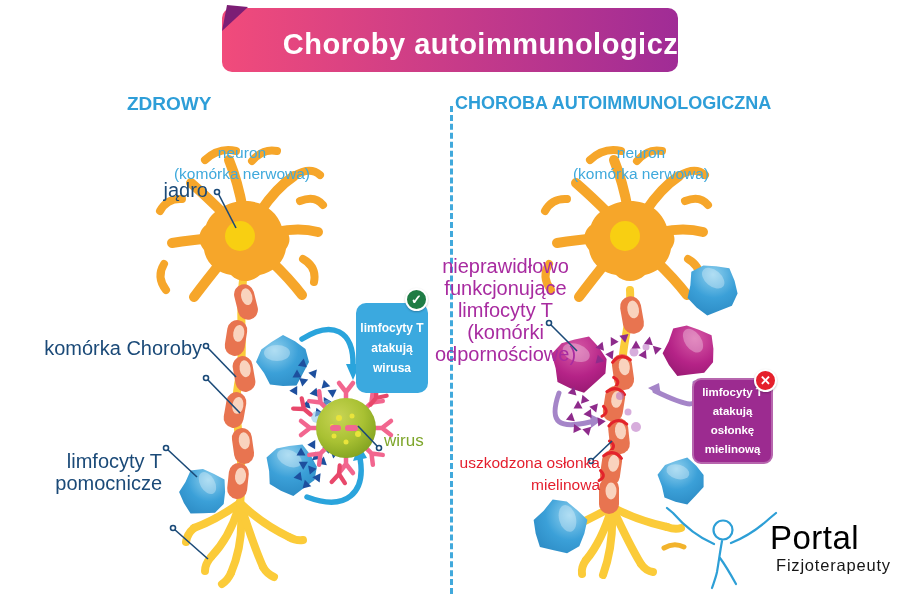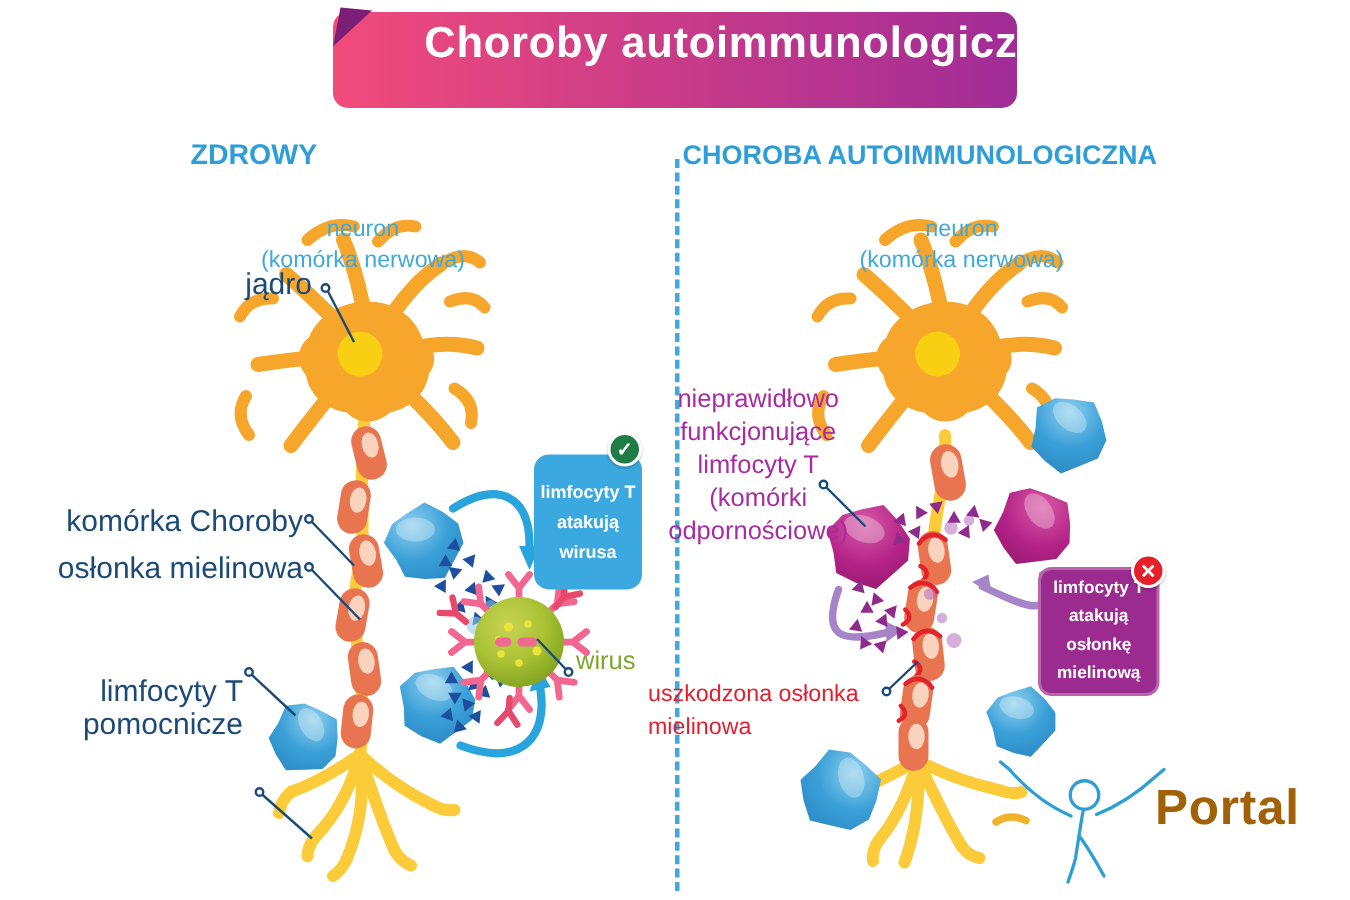--- a/index.html
+++ b/index.html
@@ -1,40 +1,40 @@
 <!DOCTYPE html>
 <html><head>
 <meta charset="utf-8">
 <style>
   html,body{margin:0;padding:0;background:#fff;}
   .stage{position:relative;width:900px;height:600px;background:#ffffff;overflow:hidden;
          font-family:"Liberation Sans",sans-serif;}
   .abs{position:absolute;}
   .banner{left:222px;top:8px;width:456px;height:64px;border-radius:10px;
           background:linear-gradient(90deg,#F14B7B,#A02C96);}
-  .banner-title{left:222px;top:13px;width:552px;text-align:center;color:#fff;
+  .banner-title{left:222px;top:28px;width:552px;text-align:center;color:#fff;
                 font-size:29px;font-weight:bold;letter-spacing:0.5px;}
   .divider{left:450px;top:106px;height:488px;width:0;border-left:3px dashed #41A9DC;}
   .hd{font-weight:bold;color:#2E9ED8;}
   .sub{font-size:15.5px;color:#3FA9DC;text-align:center;margin-top:25px;}
   .lbl{font-size:20px;color:#1B4A78;white-space:pre-line;line-height:22px;}
-  .lbl-magenta{color:#A82BA0;font-size:17px;line-height:22px;white-space:pre-line;text-align:center;}
-  .lbl-red{color:#E41E2D;font-size:15.5px;line-height:22px;white-space:pre-line;text-align:left;}
+  .lbl-magenta{color:#A82BA0;font-size:20px;line-height:22px;white-space:pre-line;text-align:center;}
+  .lbl-red{color:#E41E2D;font-size:15.5px;line-height:22px;white-space:pre-line;text-align:right;}
   .lbl-green{color:#7EA62B;font-size:17px;}
   .box{display:flex;align-items:center;justify-content:center;text-align:center;
        color:#fff;font-weight:bold;white-space:pre-line;}
   .box-blue{background:#3BA9DF;border-radius:10px;font-size:12px;line-height:20px;}
   .box-magenta{background:#9C2B90;border:2px solid #B766AE;box-sizing:border-box;
                border-radius:9px;font-size:11.5px;line-height:19px;}
   .badge{width:23px;height:23px;border-radius:50%;border:2px solid #fff;color:#fff;
          font-size:13px;font-weight:bold;display:flex;align-items:center;justify-content:center;
          box-sizing:border-box;box-shadow:0 1px 2px rgba(0,0,0,.25);}
   .badge-check{background:#1F7C45;}
   .badge-cross{background:#E5202B;}
-  .logo-name{font-size:33px;font-weight:bold;color:#a16207;letter-spacing:0.5px;}
+  .logo-name{font-size:33px;font-weight:normal;color:#000000;letter-spacing:0.5px;}
   .logo-tag{font-size:16.5px;color:#161616;letter-spacing:0.8px;}
 </style>
 </head>
 <body>
 
 <div class="stage">
 
   <div class="abs banner"></div>
 
   <svg class="abs" style="left:0;top:0" width="900" height="600" viewBox="0 0 900 600">
@@ -299,21 +299,20 @@
   <div class="abs hd" style="left:127px;top:93px;width:230px;font-size:19px">ZDROWY</div>
   <div class="abs sub" style="left:127px;top:119px;width:230px">neuron</div>
   <div class="abs sub" style="left:127px;top:140px;width:230px">(komórka nerwowa)</div>
 
   <div class="abs hd" style="left:455px;top:93px;width:372px;font-size:18px">CHOROBA AUTOIMMUNOLOGICZNA</div>
   <div class="abs sub" style="left:455px;top:119px;width:372px">neuron</div>
   <div class="abs sub" style="left:455px;top:140px;width:372px">(komórka nerwowa)</div>
 
   <div class="abs lbl" style="left:120px;top:179px;width:88px;text-align:right">jądro</div>
   <div class="abs lbl" style="left:28px;top:337px;width:174px;text-align:right">komórka Choroby</div>
-  <div class="abs lbl" style="left:28px;top:368px;width:174px;text-align:right">osłonka mielinowa</div>
   <div class="abs lbl" style="left:0px;top:450px;width:162px;text-align:right">limfocyty T pomocnicze</div>
   <div class="abs lbl-green" style="left:384px;top:431px">wirus</div>
 
   <div class="abs lbl-magenta" style="left:428px;top:255px;width:155px">nieprawidłowo
 funkcjonujące
 limfocyty T
 (komórki
 odpornościowe)</div>
   <div class="abs lbl-red" style="left:432px;top:452px;width:168px">uszkodzona osłonka
 mielinowa</div>
@@ -323,14 +322,15 @@
 wirusa</div>
   <div class="abs badge badge-check" style="left:405px;top:288px">✓</div>
 
   <div class="abs box box-magenta" style="left:692px;top:378px;width:81px;height:86px">limfocyty T
 atakują
 osłonkę
 mielinową</div>
   <div class="abs badge badge-cross" style="left:754px;top:369px">✕</div>
 
   <div class="abs logo-name" style="left:770px;top:519px">Portal</div>
+  <div class="abs logo-tag" style="left:776px;top:556px">Fizjoterapeuty</div>
 
 </div>
 
 </body></html>

